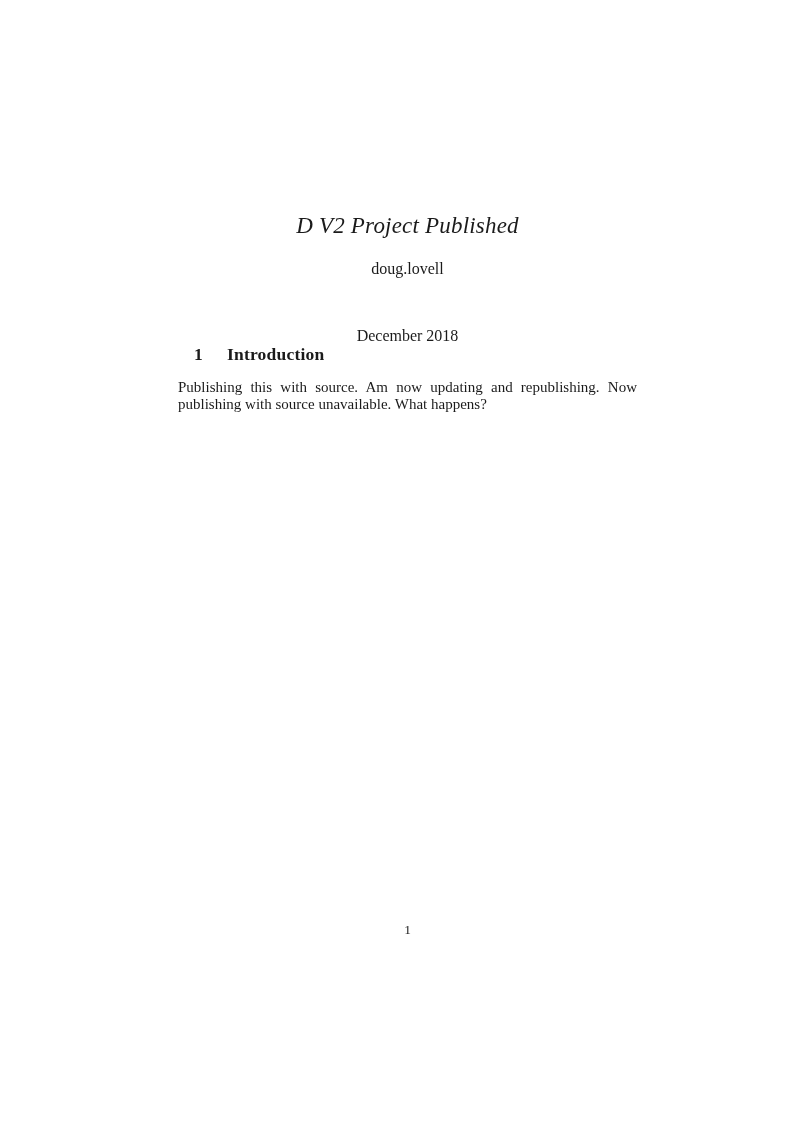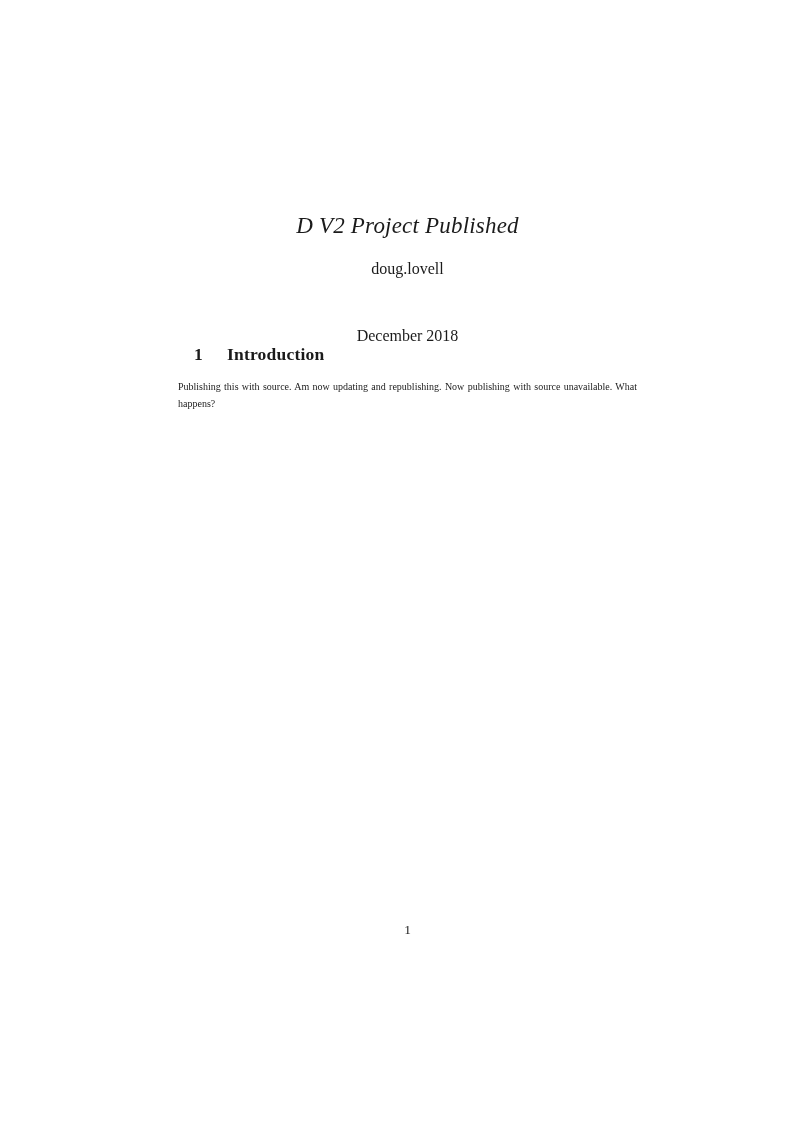--- a/index.html
+++ b/index.html
@@ -66,21 +66,21 @@
   }
   .section-number {
     display: inline-block;
     min-width: 33px;
   }
   .body-paragraph {
     position: absolute;
     top: 379px;
     left: 0;
     width: 459px;
-    font-size: 10px;
+    font-size: 15px;
     line-height: 16.5px;
     text-align: justify;
     hyphens: none;
   }
   .page-number {
     position: absolute;
     top: 922px;
     left: 0;
     width: 100%;
     text-align: center;

